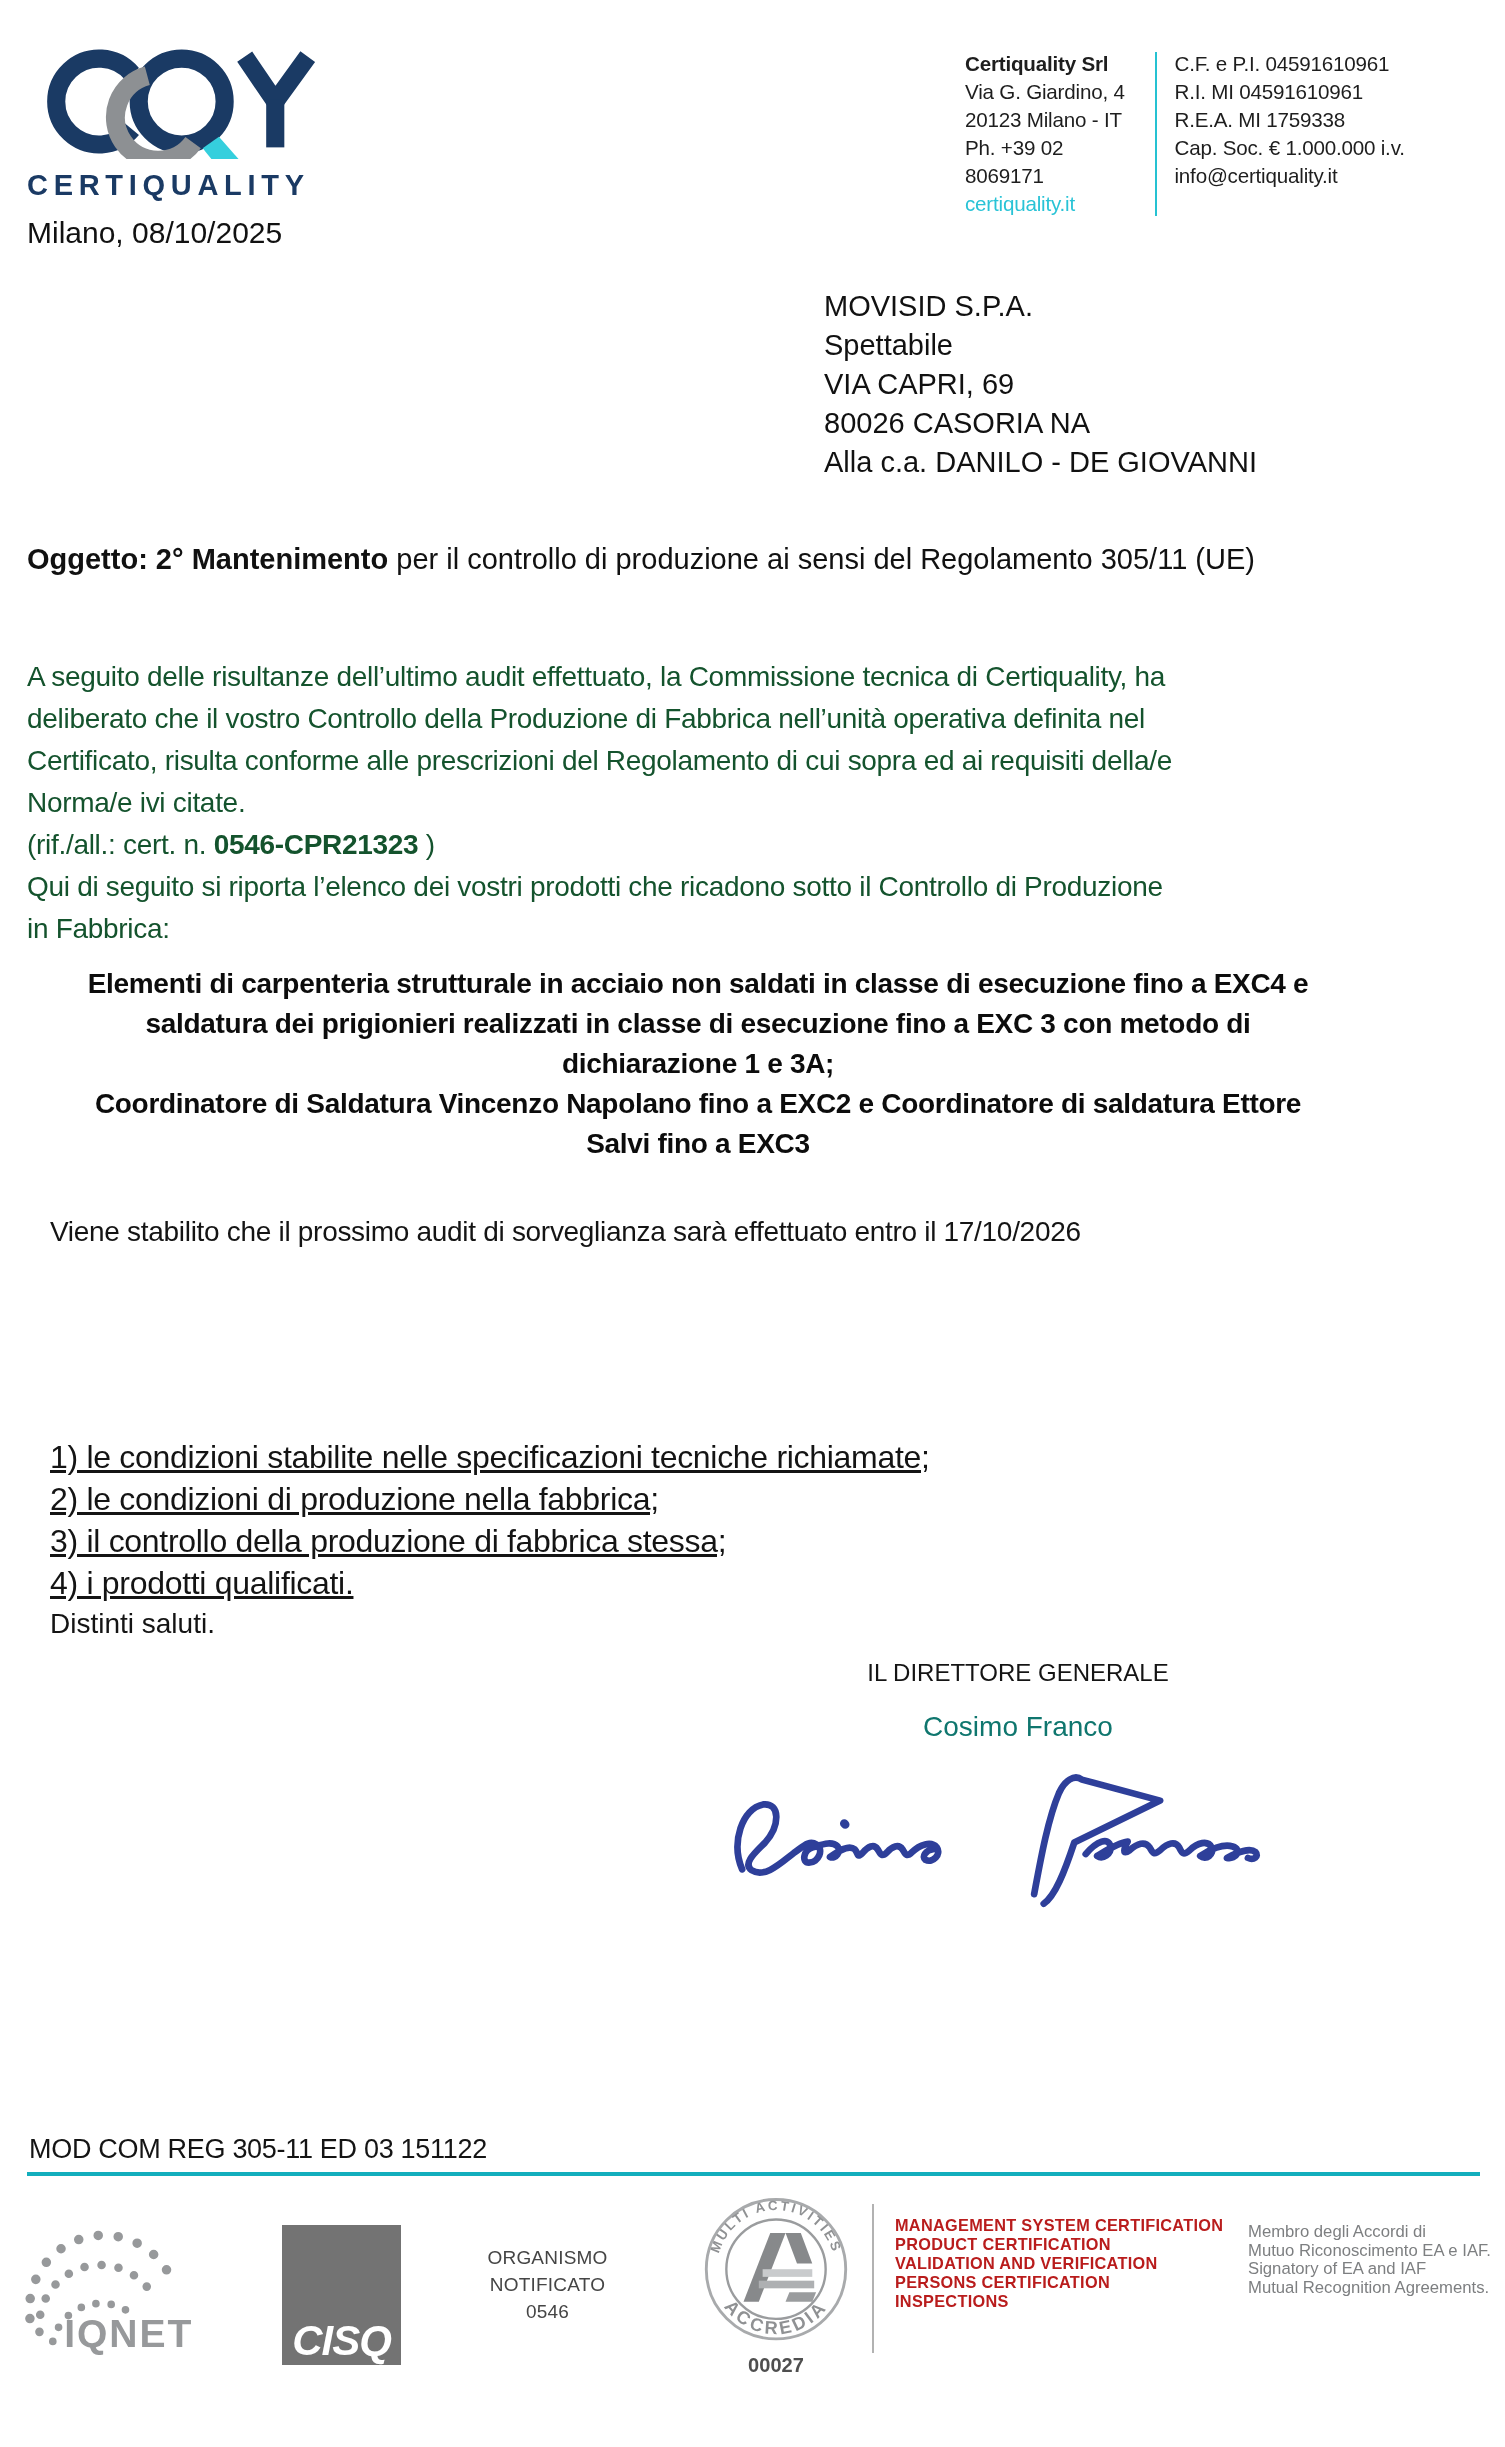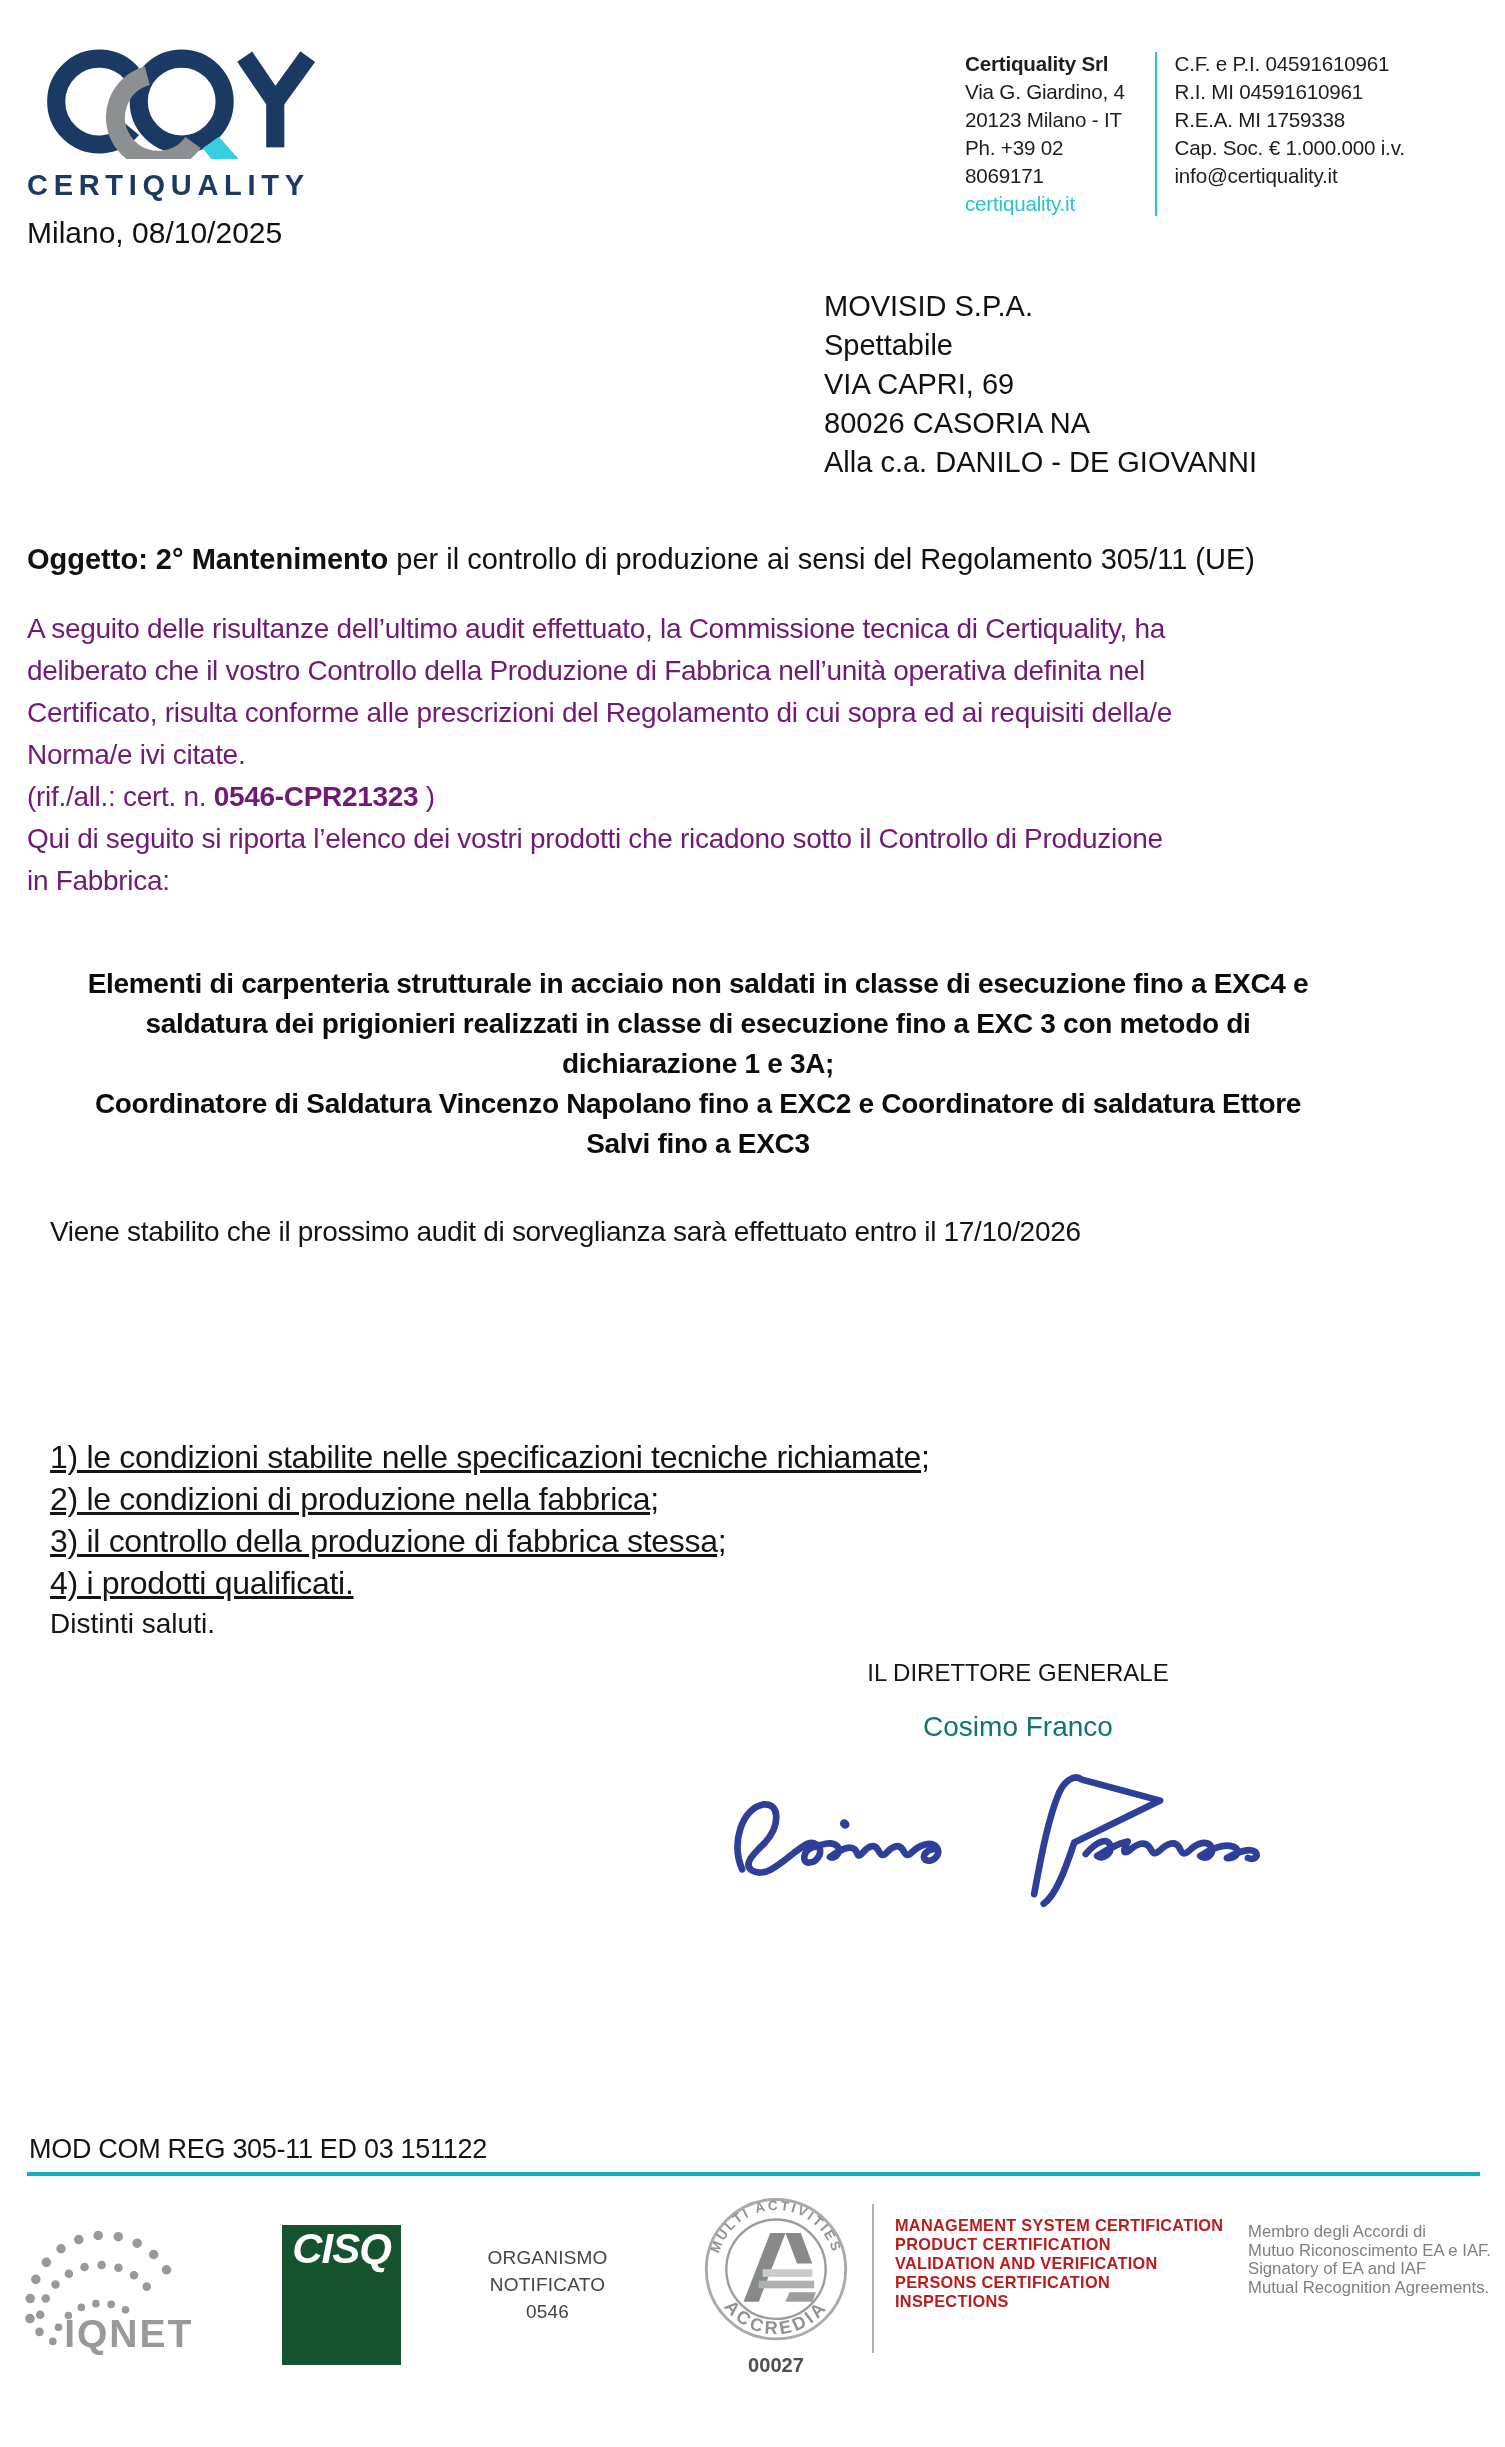--- a/index.html
+++ b/index.html
@@ -25,22 +25,22 @@
   .header-col-right { width:315px; }
   .header-divider { width:2.9px; background:#25c2d2; margin:1.9px 17px 1.9px 7.6px; }
   .company-name { font-weight:bold; }
   .website-link { color:#29c3d6; }
   
   .recipient { position:absolute; left:824px; top:287px; font-size:29px; line-height:39px; color:#111; }
   
   .subject { position:absolute; left:27px; top:543px; font-size:29px; color:#111; }
   .subject .b { font-weight:bold; }
   .body-flow {
-    position:absolute; left:27px; top:608px; width:1396px;
-    font-size:28px; line-height:42px; color:#701a75; letter-spacing:-0.3px;
+    position:absolute; left:27px; top:656px; width:1396px;
+    font-size:28px; line-height:42px; color:#14532d; letter-spacing:-0.3px;
   }
   .preline { white-space:pre-line; }
   .rif-line .b { font-weight:bold; }
   .products {
     position:absolute; left:29px; top:964px; width:1338px; text-align:center;
     font-size:28px; line-height:40px; font-weight:bold; color:#0c0c0c;
     white-space:pre-line; letter-spacing:-0.3px;
   }
   .audit-line { position:absolute; left:50px; top:1216px; font-size:28px; color:#141414; letter-spacing:-0.3px; }
   .validity { position:absolute; left:50px; top:1289px; width:1376px; font-size:28px; line-height:42px; color:#141414; white-space:pre-line; letter-spacing:-0.3px; }
@@ -49,21 +49,21 @@
   
   .sign-role { position:absolute; left:755px; top:1659px; width:526px; text-align:center; font-size:24px; color:#141414; }
   .sign-name { position:absolute; left:755px; top:1711px; width:526px; text-align:center; font-size:28px; color:#0f766e; }
   .signature-svg { position:absolute; left:719px; top:1751px; }
   
   .doc-code { position:absolute; left:29px; top:2134px; font-size:27px; color:#141414; letter-spacing:-0.3px; }
   .footer-rule { position:absolute; left:27px; top:2172px; width:1453px; height:3.8px; background:#12aebd; }
   .iqnet { position:absolute; left:24px; top:2227px; }
   .cisq {
     position:absolute; left:282px; top:2225px; width:119px; height:140px;
-    background:#14532d; display:flex; align-items:flex-start; justify-content:center;
+    background:#737373; display:flex; align-items:flex-end; justify-content:center;
   }
   .cisq-text { color:#ffffff; font-size:42px; font-weight:bold; font-style:italic; letter-spacing:-1px; }
   .organismo {
     position:absolute; left:476px; top:2244px; width:143px; text-align:center;
     font-size:19px; line-height:27px; color:#454545; letter-spacing:0.2px;
   }
   .accredia { position:absolute; left:690px; top:2189px; }
   .footer-vdivider { position:absolute; left:872px; top:2204px; width:1.9px; height:149px; background:#b2b2b2; }
   .cert-list {
     position:absolute; left:895px; top:2216px; font-size:16.3px; line-height:19px;

